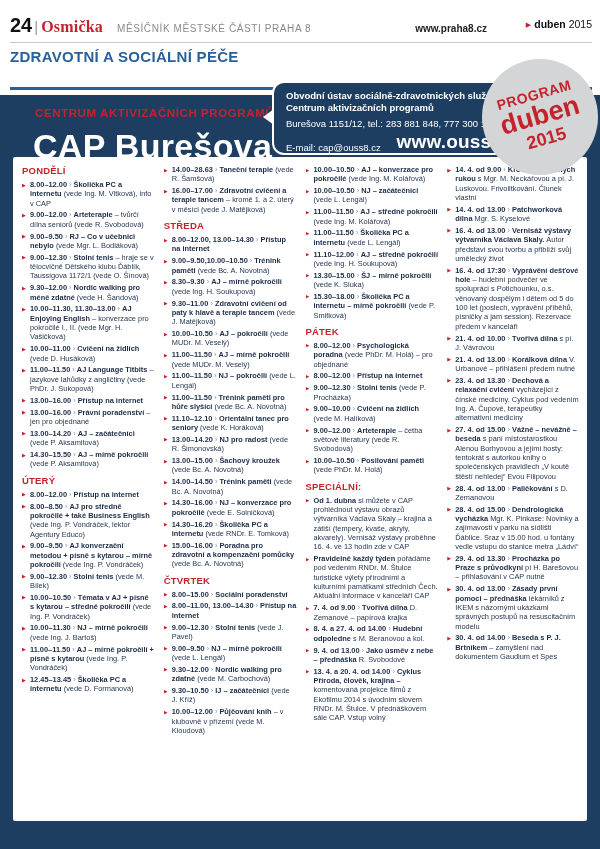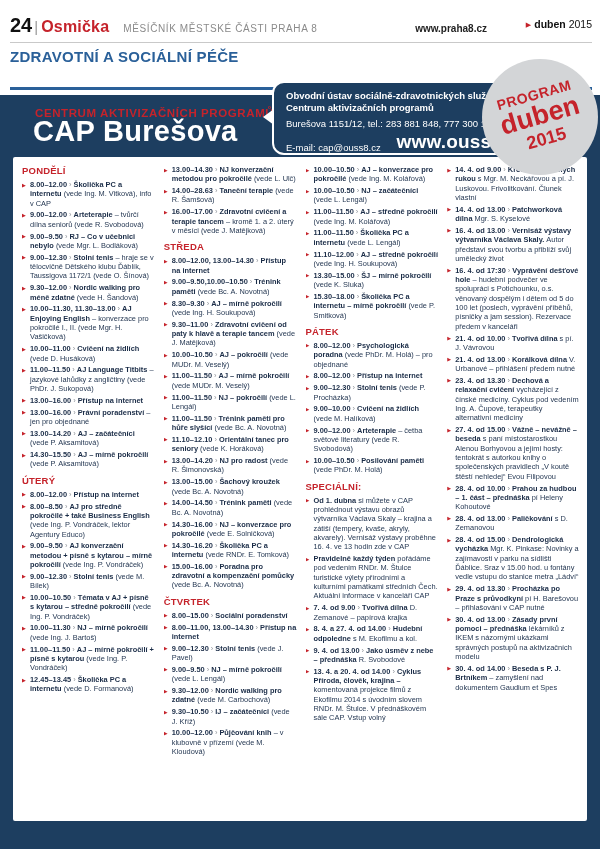--- a/index.html
+++ b/index.html
@@ -10,43 +10,43 @@
     -webkit-font-smoothing:antialiased;
   }
   
   .masthead{
     position:absolute;left:10px;top:14px;width:582px;height:28px;
     border-bottom:1px solid #c9c9c9;
     display:flex;align-items:baseline;
   }
   .pageno{font-size:20px;font-weight:bold;color:#111;}
   .mast-sep{color:#9a9a9a;font-weight:normal;font-size:15px;margin:0 3px 0 2px;}
-  .brand{font-size:16px;font-weight:bold;color:#c5232b;letter-spacing:.2px;}
+  .brand{font-size:16px;font-weight:bold;color:#c5232b;letter-spacing:.2px;font-family:Liberation Serif, serif;}
   .mast-sub{font-size:10px;color:#8a8a8a;margin-left:14px;letter-spacing:.6px;}
   .mast-web{font-size:10px;font-weight:bold;color:#222;margin-left:auto;margin-right:105px;}
   .mast-issue{font-size:10.5px;color:#111;position:absolute;right:0;top:4px;}
   .mast-issue .arr{color:#c5232b;font-size:7px;vertical-align:1px;margin-right:3px;}
   .mast-issue .m{font-weight:bold;}
   .section-head{
     position:absolute;left:10px;top:48px;width:582px;
     font-size:15px;font-weight:bold;color:#2a6099;letter-spacing:.3px;
     padding-bottom:22px;border-bottom:3px solid #2a6099;
   }
   
   .panel{
     position:absolute;left:0;top:95px;width:600px;height:754px;
     background:#1d3e60;
   }
   .kicker{
     position:absolute;left:35px;top:12px;
     font-size:11.5px;font-weight:bold;color:#c5232b;letter-spacing:.6px;
   }
   .cap-title{
-    position:absolute;left:33px;top:20px;
-    font-size:29px;font-weight:bold;color:#ffffff;letter-spacing:.3px;
+    position:absolute;left:33px;top:32px;
+    font-size:34px;font-weight:bold;color:#ffffff;letter-spacing:.3px;
   }
   .contact{
     position:absolute;left:272px;top:-14px;width:268px;height:74px;
     background:#1d3e60;border:2px solid #ffffff;border-radius:12px;
     padding:7px 10px 6px 12px;color:#fff;box-sizing:border-box;
   }
   .contact .notch{
     position:absolute;left:-11px;top:26px;width:0;height:0;
     border-top:8px solid transparent;border-bottom:8px solid transparent;
     border-right:11px solid #ffffff;
@@ -146,21 +146,20 @@
         <div class="entry"><span class="bullet">▶</span><span class="time">8.00–12.00 </span><span class="sep">› </span><span class="etitle">Přístup na internet</span></div>
         <div class="entry"><span class="bullet">▶</span><span class="time">8.00–8.50 </span><span class="sep">› </span><span class="etitle">AJ pro středně pokročilé + také Business English </span><span class="rest">(vede Ing. P. Vondráček, lektor Agentury Educo)</span></div>
         <div class="entry"><span class="bullet">▶</span><span class="time">9.00–9.50 </span><span class="sep">› </span><span class="etitle">AJ konverzační metodou + písně s kytarou – mírně pokročilí </span><span class="rest">(vede Ing. P. Vondráček)</span></div>
         <div class="entry"><span class="bullet">▶</span><span class="time">9.00–12.30 </span><span class="sep">› </span><span class="etitle">Stolní tenis </span><span class="rest">(vede M. Bílek)</span></div>
         <div class="entry"><span class="bullet">▶</span><span class="time">10.00–10.50 </span><span class="sep">› </span><span class="etitle">Témata v AJ + písně s kytarou – středně pokročilí </span><span class="rest">(vede Ing. P. Vondráček)</span></div>
         <div class="entry"><span class="bullet">▶</span><span class="time">10.00–11.30 </span><span class="sep">› </span><span class="etitle">NJ – mírně pokročilí </span><span class="rest">(vede Ing. J. Bartoš)</span></div>
         <div class="entry"><span class="bullet">▶</span><span class="time">11.00–11.50 </span><span class="sep">› </span><span class="etitle">AJ – mírně pokročilí + písně s kytarou </span><span class="rest">(vede Ing. P. Vondráček)</span></div>
         <div class="entry"><span class="bullet">▶</span><span class="time">12.45–13.45 </span><span class="sep">› </span><span class="etitle">Školička PC a internetu </span><span class="rest">(vede D. Formanová)</span></div>
       </div>
       <div class="col">
-        <div class="entry"><span class="bullet">▶</span><span class="time">13.00–14.30 </span><span class="sep">› </span><span class="etitle">NJ konverzační metodou pro pokročilé </span><span class="rest">(vede L. Ulč)</span></div>
         <div class="entry"><span class="bullet">▶</span><span class="time">14.00–28.63 </span><span class="sep">› </span><span class="etitle">Taneční terapie </span><span class="rest">(vede R. Šamšová)</span></div>
         <div class="entry"><span class="bullet">▶</span><span class="time">16.00–17.00 </span><span class="sep">› </span><span class="etitle">Zdravotní cvičení a terapie tancem </span><span class="rest">– kromě 1. a 2. úterý v měsíci (vede J. Matějková)</span></div>
         <div class="day">STŘEDA</div>
         <div class="entry"><span class="bullet">▶</span><span class="time">8.00–12.00, 13.00–14.30 </span><span class="sep">› </span><span class="etitle">Přístup na internet</span></div>
         <div class="entry"><span class="bullet">▶</span><span class="time">9.00–9.50,10.00–10.50 </span><span class="sep">› </span><span class="etitle">Trénink paměti </span><span class="rest">(vede Bc. A. Novotná)</span></div>
         <div class="entry"><span class="bullet">▶</span><span class="time">8.30–9.30 </span><span class="sep">› </span><span class="etitle">AJ – mírně pokročilí </span><span class="rest">(vede Ing. H. Soukupová)</span></div>
         <div class="entry"><span class="bullet">▶</span><span class="time">9.30–11.00 </span><span class="sep">› </span><span class="etitle">Zdravotní cvičení od paty k hlavě a terapie tancem </span><span class="rest">(vede J. Matějková)</span></div>
         <div class="entry"><span class="bullet">▶</span><span class="time">10.00–10.50 </span><span class="sep">› </span><span class="etitle">AJ – pokročilí </span><span class="rest">(vede MUDr. M. Veselý)</span></div>
         <div class="entry"><span class="bullet">▶</span><span class="time">11.00–11.50 </span><span class="sep">› </span><span class="etitle">AJ – mírně pokročilí </span><span class="rest">(vede MUDr. M. Veselý)</span></div>
         <div class="entry"><span class="bullet">▶</span><span class="time">11.00–11.50 </span><span class="sep">› </span><span class="etitle">NJ – pokročilí </span><span class="rest">(vede L. Lengál)</span></div>
@@ -193,34 +192,33 @@
         <div class="entry"><span class="bullet">▶</span><span class="time">8.00–12.00 </span><span class="sep">› </span><span class="etitle">Psychologická poradna </span><span class="rest">(vede PhDr. M. Holá) – pro objednané</span></div>
         <div class="entry"><span class="bullet">▶</span><span class="time">8.00–12.00 </span><span class="sep">› </span><span class="etitle">Přístup na internet</span></div>
         <div class="entry"><span class="bullet">▶</span><span class="time">9.00–12.30 </span><span class="sep">› </span><span class="etitle">Stolní tenis </span><span class="rest">(vede P. Procházka)</span></div>
         <div class="entry"><span class="bullet">▶</span><span class="time">9.00–10.00 </span><span class="sep">› </span><span class="etitle">Cvičení na židlích </span><span class="rest">(vede M. Halíková)</span></div>
         <div class="entry"><span class="bullet">▶</span><span class="time">9.00–12.00 </span><span class="sep">› </span><span class="etitle">Arteterapie </span><span class="rest">– četba světové literatury (vede R. Svobodová)</span></div>
         <div class="entry"><span class="bullet">▶</span><span class="time">10.00–10.50 </span><span class="sep">› </span><span class="etitle">Posilování paměti </span><span class="rest">(vede PhDr. M. Holá)</span></div>
         <div class="day">SPECIÁLNÍ:</div>
         <div class="entry"><span class="bullet">▶</span><span class="etitle">Od 1. dubna </span><span class="rest">si můžete v CAP prohlédnout výstavu obrazů výtvarníka Václava Skaly – krajina a zátiší (tempery, kvaše, akryly, akvarely). Vernisáž výstavy proběhne 16. 4. ve 13 hodin zde v CAP</span></div>
         <div class="entry"><span class="bullet">▶</span><span class="etitle">Pravidelně každý týden </span><span class="rest">pořádáme pod vedením RNDr. M. Štulce turistické výlety přírodními a kulturními památkami středních Čech. Aktuální informace v kanceláři CAP</span></div>
         <div class="entry"><span class="bullet">▶</span><span class="time">7. 4. od 9.00 </span><span class="sep">› </span><span class="etitle">Tvořivá dílna </span><span class="rest">D. Zemanové – papírová krajka</span></div>
-        <div class="entry"><span class="bullet">▶</span><span class="time">8. 4. a 27. 4. od 14.00 </span><span class="sep">› </span><span class="etitle">Hudební odpoledne </span><span class="rest">s M. Ekofilmu a kol.</span></div>
+        <div class="entry"><span class="bullet">▶</span><span class="time">8. 4. a 27. 4. od 14.00 </span><span class="sep">› </span><span class="etitle">Hudební odpoledne </span><span class="rest">s M. Beranovou a kol.</span></div>
         <div class="entry"><span class="bullet">▶</span><span class="time">9. 4. od 13.00 </span><span class="sep">› </span><span class="etitle">Jako úsměv z nebe – přednáška </span><span class="rest">R. Svobodové</span></div>
         <div class="entry"><span class="bullet">▶</span><span class="time">13. 4. a 20. 4. od 14.00 </span><span class="sep">› </span><span class="etitle">Cyklus Příroda, člověk, krajina – </span><span class="rest">komentovaná projekce filmů z Ekofilmu 2014 s úvodním slovem RNDr. M. Štulce. V přednáškovém sále CAP. Vstup volný</span></div>
       </div>
       <div class="col">
         <div class="entry"><span class="bullet">▶</span><span class="time">14. 4. od 9.00 </span><span class="sep">› </span><span class="etitle">Kroužek šikovných rukou </span><span class="rest">s Mgr. M. Neckářovou a pí. J. Luskovou. Frivolitkování. Člunek vlastní</span></div>
         <div class="entry"><span class="bullet">▶</span><span class="time">14. 4. od 13.00 </span><span class="sep">› </span><span class="etitle">Patchworková dílna </span><span class="rest">Mgr. S. Kyselové</span></div>
         <div class="entry"><span class="bullet">▶</span><span class="time">16. 4. od 13.00 </span><span class="sep">› </span><span class="etitle">Vernisáž výstavy výtvarníka Václava Skaly. </span><span class="rest">Autor představí svou tvorbu a přiblíží svůj umělecký život</span></div>
         <div class="entry"><span class="bullet">▶</span><span class="time">16. 4. od 17:30 </span><span class="sep">› </span><span class="etitle">Vyprávění dešťové hole </span><span class="rest">– hudební podvečer ve spolupráci s Potichounku, o.s. věnovaný dospělým i dětem od 5 do 100 let (poslech, vyprávění příběhů, písničky a jam session). Rezervace předem v kanceláři</span></div>
         <div class="entry"><span class="bullet">▶</span><span class="time">21. 4. od 10.00 </span><span class="sep">› </span><span class="etitle">Tvořivá dílna </span><span class="rest">s pí. J. Vávrovou</span></div>
         <div class="entry"><span class="bullet">▶</span><span class="time">21. 4. od 13.00 </span><span class="sep">› </span><span class="etitle">Korálková dílna </span><span class="rest">V. Urbanové – přihlášení předem nutné</span></div>
         <div class="entry"><span class="bullet">▶</span><span class="time">23. 4. od 13.30 </span><span class="sep">› </span><span class="etitle">Dechová a relaxační cvičení </span><span class="rest">vycházející z čínské medicíny. Cyklus pod vedením Ing. A. Čupové, terapeutky alternativní medicíny</span></div>
         <div class="entry"><span class="bullet">▶</span><span class="time">27. 4. od 15.00 </span><span class="sep">› </span><span class="etitle">Vážně – nevážně – beseda </span><span class="rest">s paní místostarostkou Alenou Borhyovou a jejími hosty: tentokrát s autorkou knihy o společenských pravidlech „V koutě štěstí nehledej“ Evou Filipovou</span></div>
-        <div class="entry"><span class="bullet">▶</span><span class="time">28. 4. od 10.00 </span><span class="sep">› </span><span class="etitle">Prahou za hudbou – 1. část – přednáška </span><span class="rest">pí Heleny Kohoutové</span></div>
         <div class="entry"><span class="bullet">▶</span><span class="time">28. 4. od 13.00 </span><span class="sep">› </span><span class="etitle">Paličkování </span><span class="rest">s D. Zemanovou</span></div>
         <div class="entry"><span class="bullet">▶</span><span class="time">28. 4. od 15.00 </span><span class="sep">› </span><span class="etitle">Dendrologická vycházka </span><span class="rest">Mgr. K. Pinkase: Novinky a zajímavosti v parku na sídlišti Ďáblice. Sraz v 15.00 hod. u fontány vedle vstupu do stanice metra „Ládví“</span></div>
         <div class="entry"><span class="bullet">▶</span><span class="time">29. 4. od 13.30 </span><span class="sep">› </span><span class="etitle">Procházka po Praze s průvodkyní </span><span class="rest">pí H. Barešovou – přihlašování v CAP nutné</span></div>
-        <div class="entry"><span class="bullet">▶</span><span class="time">30. 4. od 13.00 </span><span class="sep">› </span><span class="etitle">Zásady první pomoci – přednáška </span><span class="rest">lékárníků z IKEM s názornými ukázkami správných postupů na aktivizačních modelu</span></div>
+        <div class="entry"><span class="bullet">▶</span><span class="time">30. 4. od 13.00 </span><span class="sep">› </span><span class="etitle">Zásady první pomoci – přednáška </span><span class="rest">lékárníků z IKEM s názornými ukázkami správných postupů na resuscitačním modelu</span></div>
         <div class="entry"><span class="bullet">▶</span><span class="time">30. 4. od 14.00 </span><span class="sep">› </span><span class="etitle">Beseda s P. J. Brtníkem </span><span class="rest">– zamyšlení nad dokumentem Gaudium et Spes</span></div>
       </div>
     </div>
 </div>
 
 </body></html>

